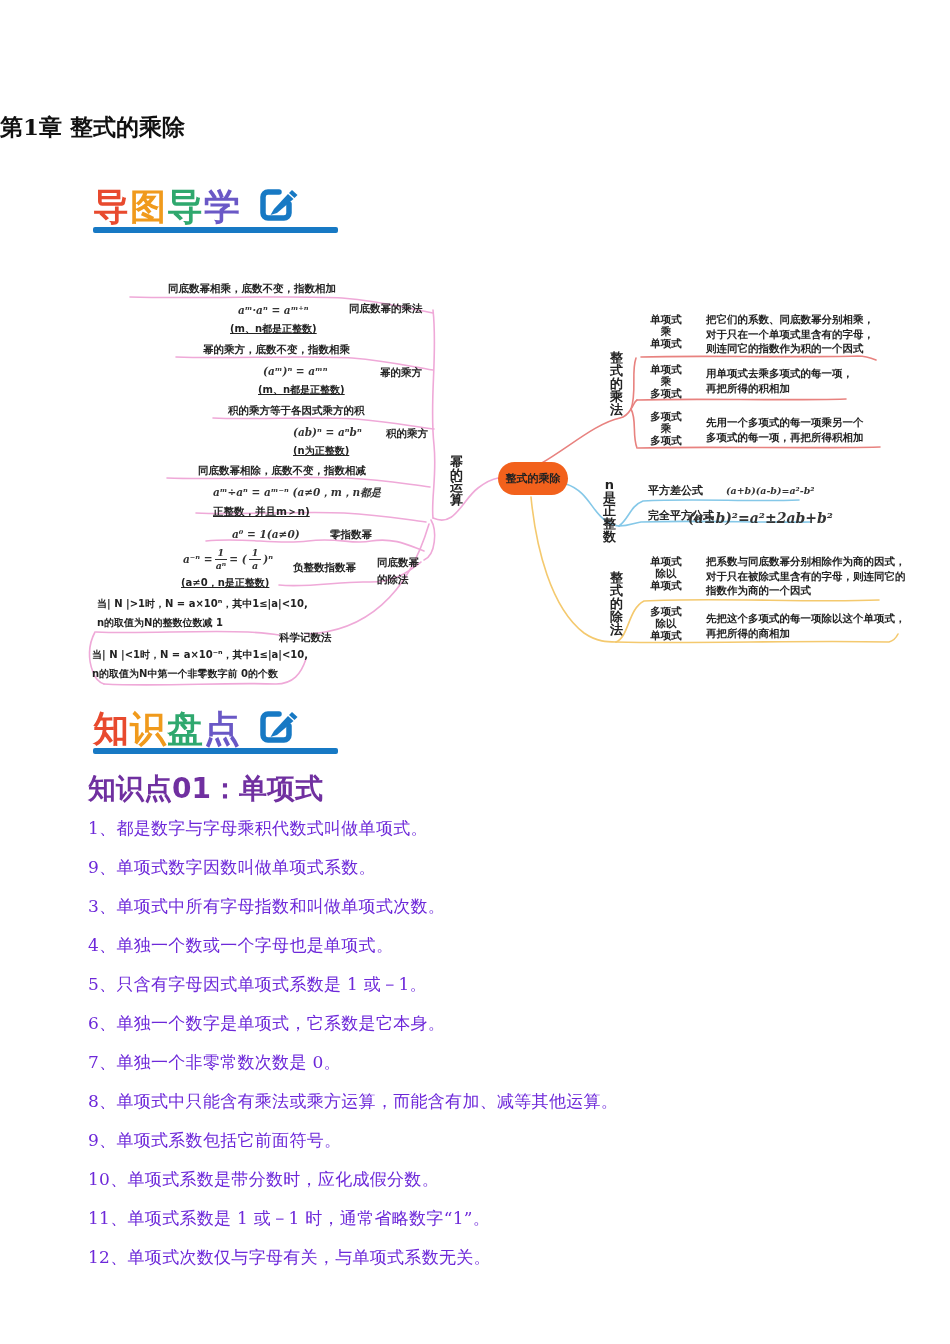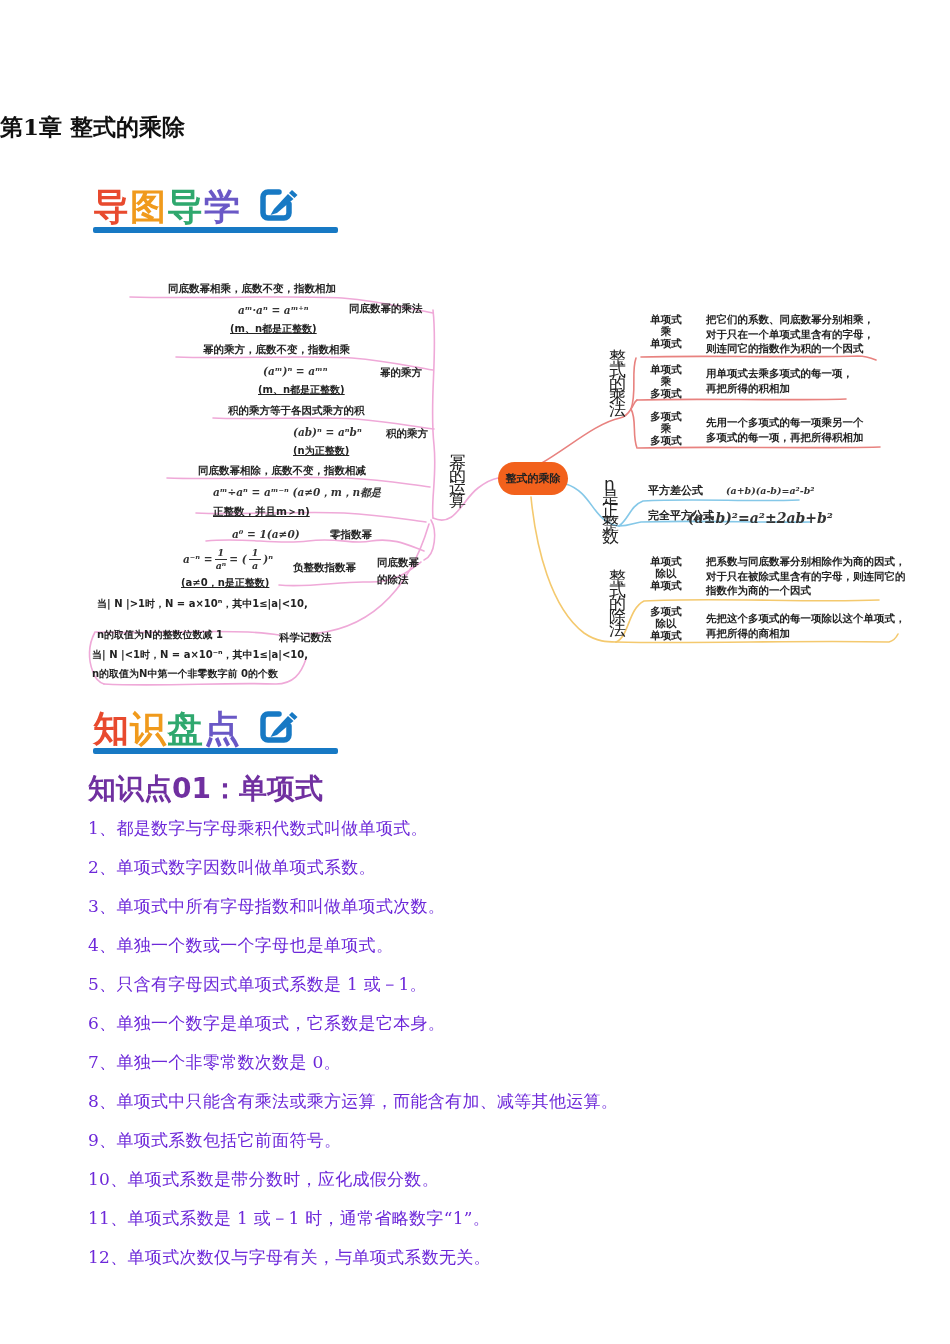--- a/index.html
+++ b/index.html
@@ -13,21 +13,21 @@
   .sec-header .edit-ico{display:inline-block;vertical-align:top;margin-left:10px;}
   .sec-underline{position:absolute;left:93px;width:245px;height:6px;background:#1779c4;border-radius:2px;}
   
   .mindmap{position:absolute;left:0;top:260px;width:950px;height:440px;}
   .mindmap svg{position:absolute;left:0;top:0;}
   .mm-note{position:absolute;font-size:10.5px;font-weight:bold;color:#222;white-space:nowrap;}
   .mm-label{position:absolute;font-size:10.5px;font-weight:bold;color:#222;white-space:nowrap;}
   .mm-formula{position:absolute;font-family:"DejaVu Serif","Liberation Serif",serif;
         font-style:italic;font-weight:bold;font-size:10.5px;color:#333;white-space:nowrap;}
   .mm-cond{position:absolute;font-size:10px;font-weight:bold;color:#222;white-space:nowrap;text-decoration:underline;}
-  .mm-vlabel{position:absolute;width:15px;font-size:17px;font-weight:normal;color:#222;
+  .mm-vlabel{position:absolute;width:15px;font-size:13px;font-weight:bold;color:#222;
         line-height:13px;text-align:center;word-break:break-all;}
   .mm-root{position:absolute;left:498px;top:202px;width:70px;height:33px;background:#f2611c;
         border-radius:17px;display:flex;align-items:center;justify-content:center;
         font-size:11px;font-weight:bold;color:#222;}
   .mm-head{position:absolute;width:52px;text-align:center;font-size:10.5px;font-weight:bold;
         color:#222;line-height:12px;white-space:pre-line;}
   .mm-desc{position:absolute;font-size:10.5px;font-weight:bold;color:#222;line-height:14.5px;white-space:pre-line;}
   .mm-two{white-space:pre-line;line-height:17px;}
   .frac{display:inline-flex;flex-direction:column;align-items:center;vertical-align:middle;
         font-size:9.5px;line-height:10px;margin:0 2px;}
@@ -133,21 +133,21 @@
           <span class="den">a</span>
         </span><span>)ⁿ</span>
     </div>
     <div class="mm-cond" style="left:181px;top:316px;">(a≠0，n是正整数)</div>
     <div class="mm-label" style="left:293px;top:301px;">负整数指数幂</div>
 
     <div class="mm-label mm-two" style="left:377px;top:294px;">同底数幂
 的除法</div>
 
     <div class="mm-note" style="left:97px;top:337px;font-size:10px;">当| N |&gt;1时，N = a×10ⁿ，其中1≤|a|&lt;10,</div>
-    <div class="mm-note" style="left:97px;top:356px;font-size:10px;margin-top:12px;">n的取值为N的整数位数减 1</div>
+    <div class="mm-note" style="left:97px;top:356px;font-size:10px;">n的取值为N的整数位数减 1</div>
     <div class="mm-label" style="left:279px;top:371px;">科学记数法</div>
     <div class="mm-note" style="left:92px;top:388px;font-size:10px;">当| N |&lt;1时，N = a×10⁻ⁿ，其中1≤|a|&lt;10,</div>
     <div class="mm-note" style="left:92px;top:407px;font-size:10px;">n的取值为N中第一个非零数字前 0的个数</div>
 
     <div class="mm-head" style="left:640px;top:53px;">单项式
 乘
 单项式</div>
     <div class="mm-desc" style="left:706px;top:52px;">把它们的系数、同底数幂分别相乘，
 对于只在一个单项式里含有的字母，
 则连同它的指数作为积的一个因式</div>
@@ -188,21 +188,21 @@
         <path d="M18 26 L32 11 l5.5 5 L21 30 l-6.5 2 z" fill="#1779c4"></path>
         <path d="M33 10 l3 -3 5.5 5 -3 3 z" fill="#1779c4"></path>
       </svg>
     </span>
   </div>
   <div class="sec-underline" style="top:748px;"></div>
 
   <div class="kp-heading">知识点01：单项式</div>
 
   <div class="kp-item" style="top:817px;">1、都是数字与字母乘积代数式叫做单项式。</div>
-  <div class="kp-item" style="top:856px;">2、单项式数字因数叫做单项式系数。</div>
+  <div class="kp-item" style="top:856px;">9、单项式数字因数叫做单项式系数。</div>
   <div class="kp-item" style="top:895px;">3、单项式中所有字母指数和叫做单项式次数。</div>
   <div class="kp-item" style="top:934px;">4、单独一个数或一个字母也是单项式。</div>
   <div class="kp-item" style="top:973px;">5、只含有字母因式单项式系数是 1 或－1。</div>
   <div class="kp-item" style="top:1012px;">6、单独一个数字是单项式，它系数是它本身。</div>
   <div class="kp-item" style="top:1051px;">7、单独一个非零常数次数是 0。</div>
   <div class="kp-item" style="top:1090px;">8、单项式中只能含有乘法或乘方运算，而能含有加、减等其他运算。</div>
   <div class="kp-item" style="top:1129px;">9、单项式系数包括它前面符号。</div>
   <div class="kp-item" style="top:1168px;">10、单项式系数是带分数时，应化成假分数。</div>
   <div class="kp-item" style="top:1207px;">11、单项式系数是 1 或－1 时，通常省略数字“1”。</div>
   <div class="kp-item" style="top:1246px;">12、单项式次数仅与字母有关，与单项式系数无关。</div>

